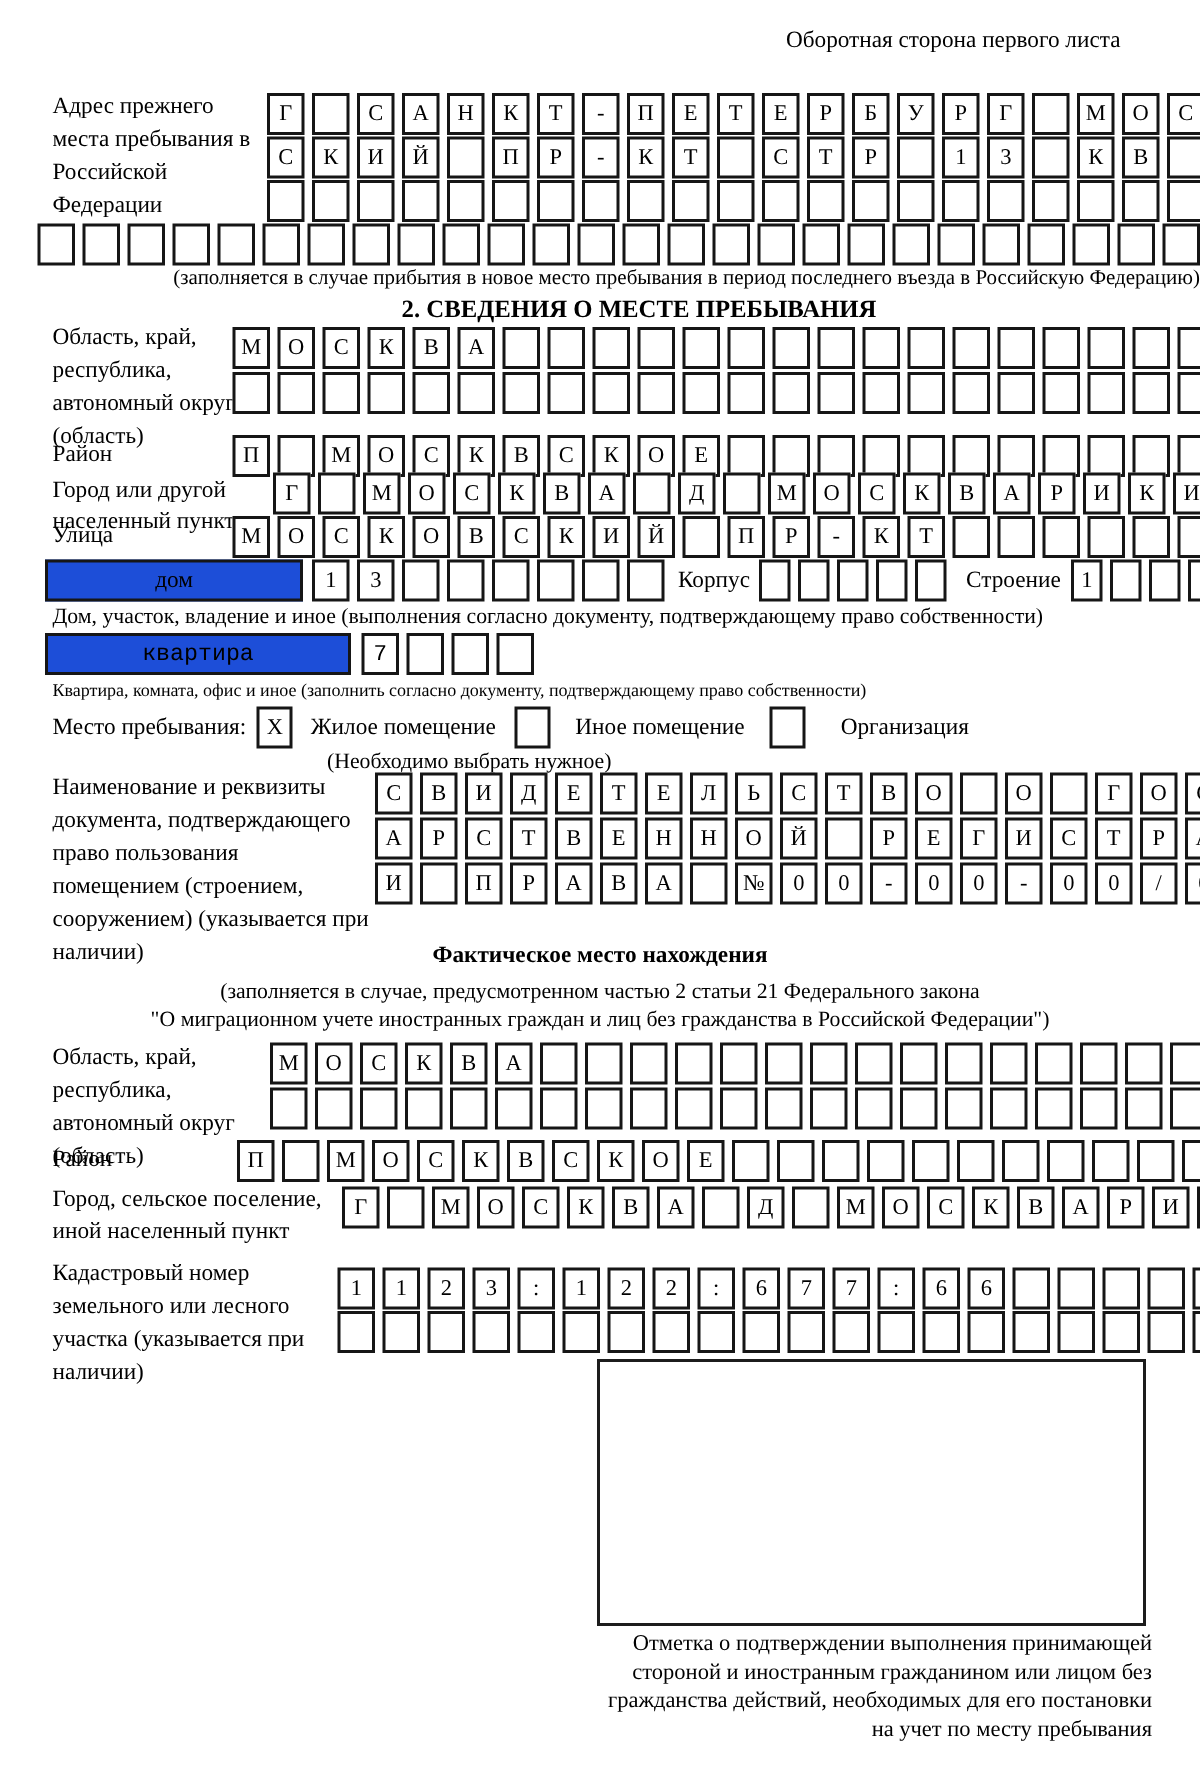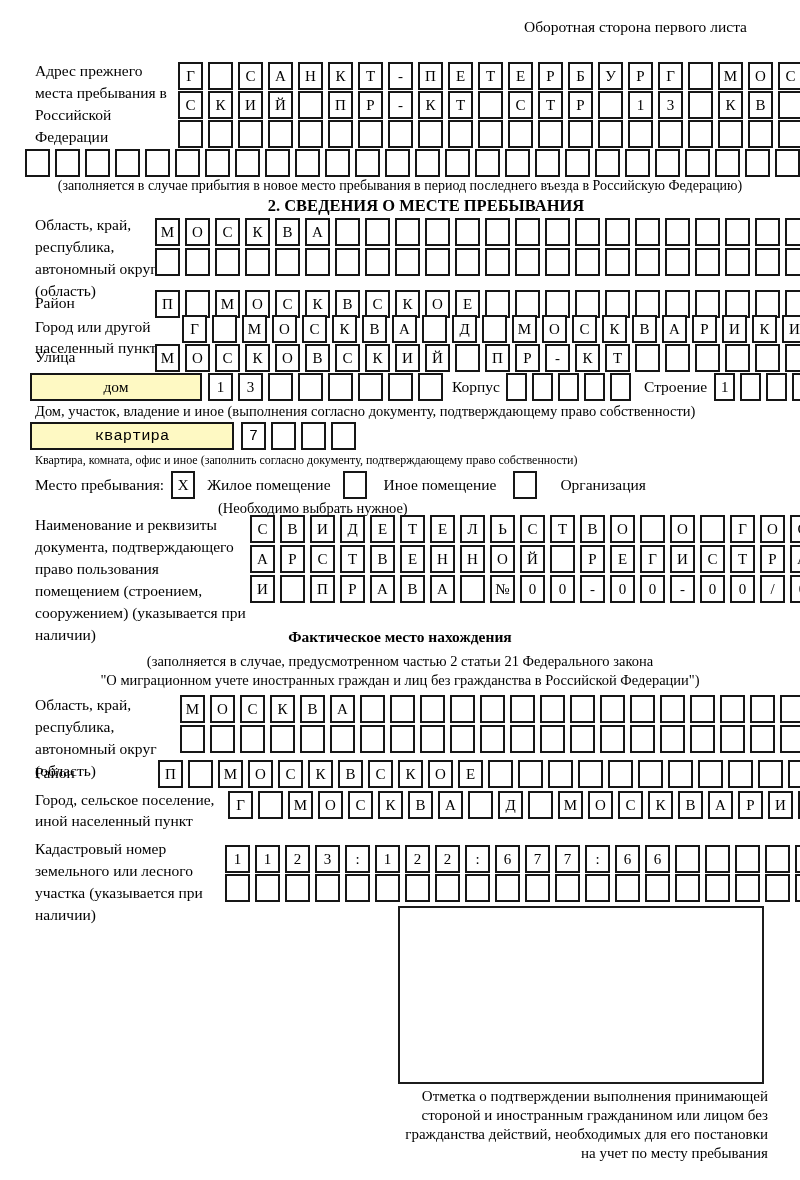--- a/index.html
+++ b/index.html
@@ -22,21 +22,21 @@
   .cell {
     flex:0 0 21px; width:21px; height:24px; box-sizing:content-box;
     border:2px solid #161616; background:#fff;
     display:flex; align-items:center; justify-content:center;
     font-size:15px; line-height:1;
   }
   .narrow .cell { flex-basis:17px; width:17px; }
 
   .inline-row { position:absolute; display:flex; align-items:flex-start; }
   .wbox {
-    height:24px; border:2px solid #161616; background:#fef9c3;
+    height:24px; border:2px solid #161616; background:#1d4ed8;
     display:flex; align-items:center; justify-content:center;
     font-size:15.5px; flex:0 0 auto;
   }
   .rowlabel { font-size:15.5px; line-height:28px; white-space:nowrap; }
   .cb {
     width:20px; height:24px; border:2px solid #161616; background:#fff;
     display:flex; align-items:center; justify-content:center;
     font-size:15px; flex:0 0 auto;
   }
   .stampbox { position:absolute; border:2px solid #1c1c1c; background:#fff; }
@@ -140,21 +140,21 @@
       <span class="cell"></span>
       <span class="cell"></span>
       <span class="cell"></span>
       <span class="cell"></span>
       <span class="cell"></span>
       <span class="cell"></span>
       <span class="cell"></span>
       <span class="cell"></span>
       <span class="cell"></span>
     </div>
-  <div class="cap center" style="top:177px;">(заполняется в случае прибытия в новое место пребывания в период последнего въезда в Российскую Федерацию)</div>
+  <div class="cap center" style="top:177px;text-align:right;">(заполняется в случае прибытия в новое место пребывания в период последнего въезда в Российскую Федерацию)</div>
 
   <div class="h2" style="top:196px;margin-left:26px;">2. СВЕДЕНИЯ О МЕСТЕ ПРЕБЫВАНИЯ</div>
 
   <div class="lbl" style="left:35px; top:214px; width:122px;">Область, край, республика, автономный округ (область)</div>
   <div class="cellrow" style="left:155px; top:218px;">
       <span class="cell">М</span>
       <span class="cell">О</span>
       <span class="cell">С</span>
       <span class="cell">К</span>
       <span class="cell">В</span>

